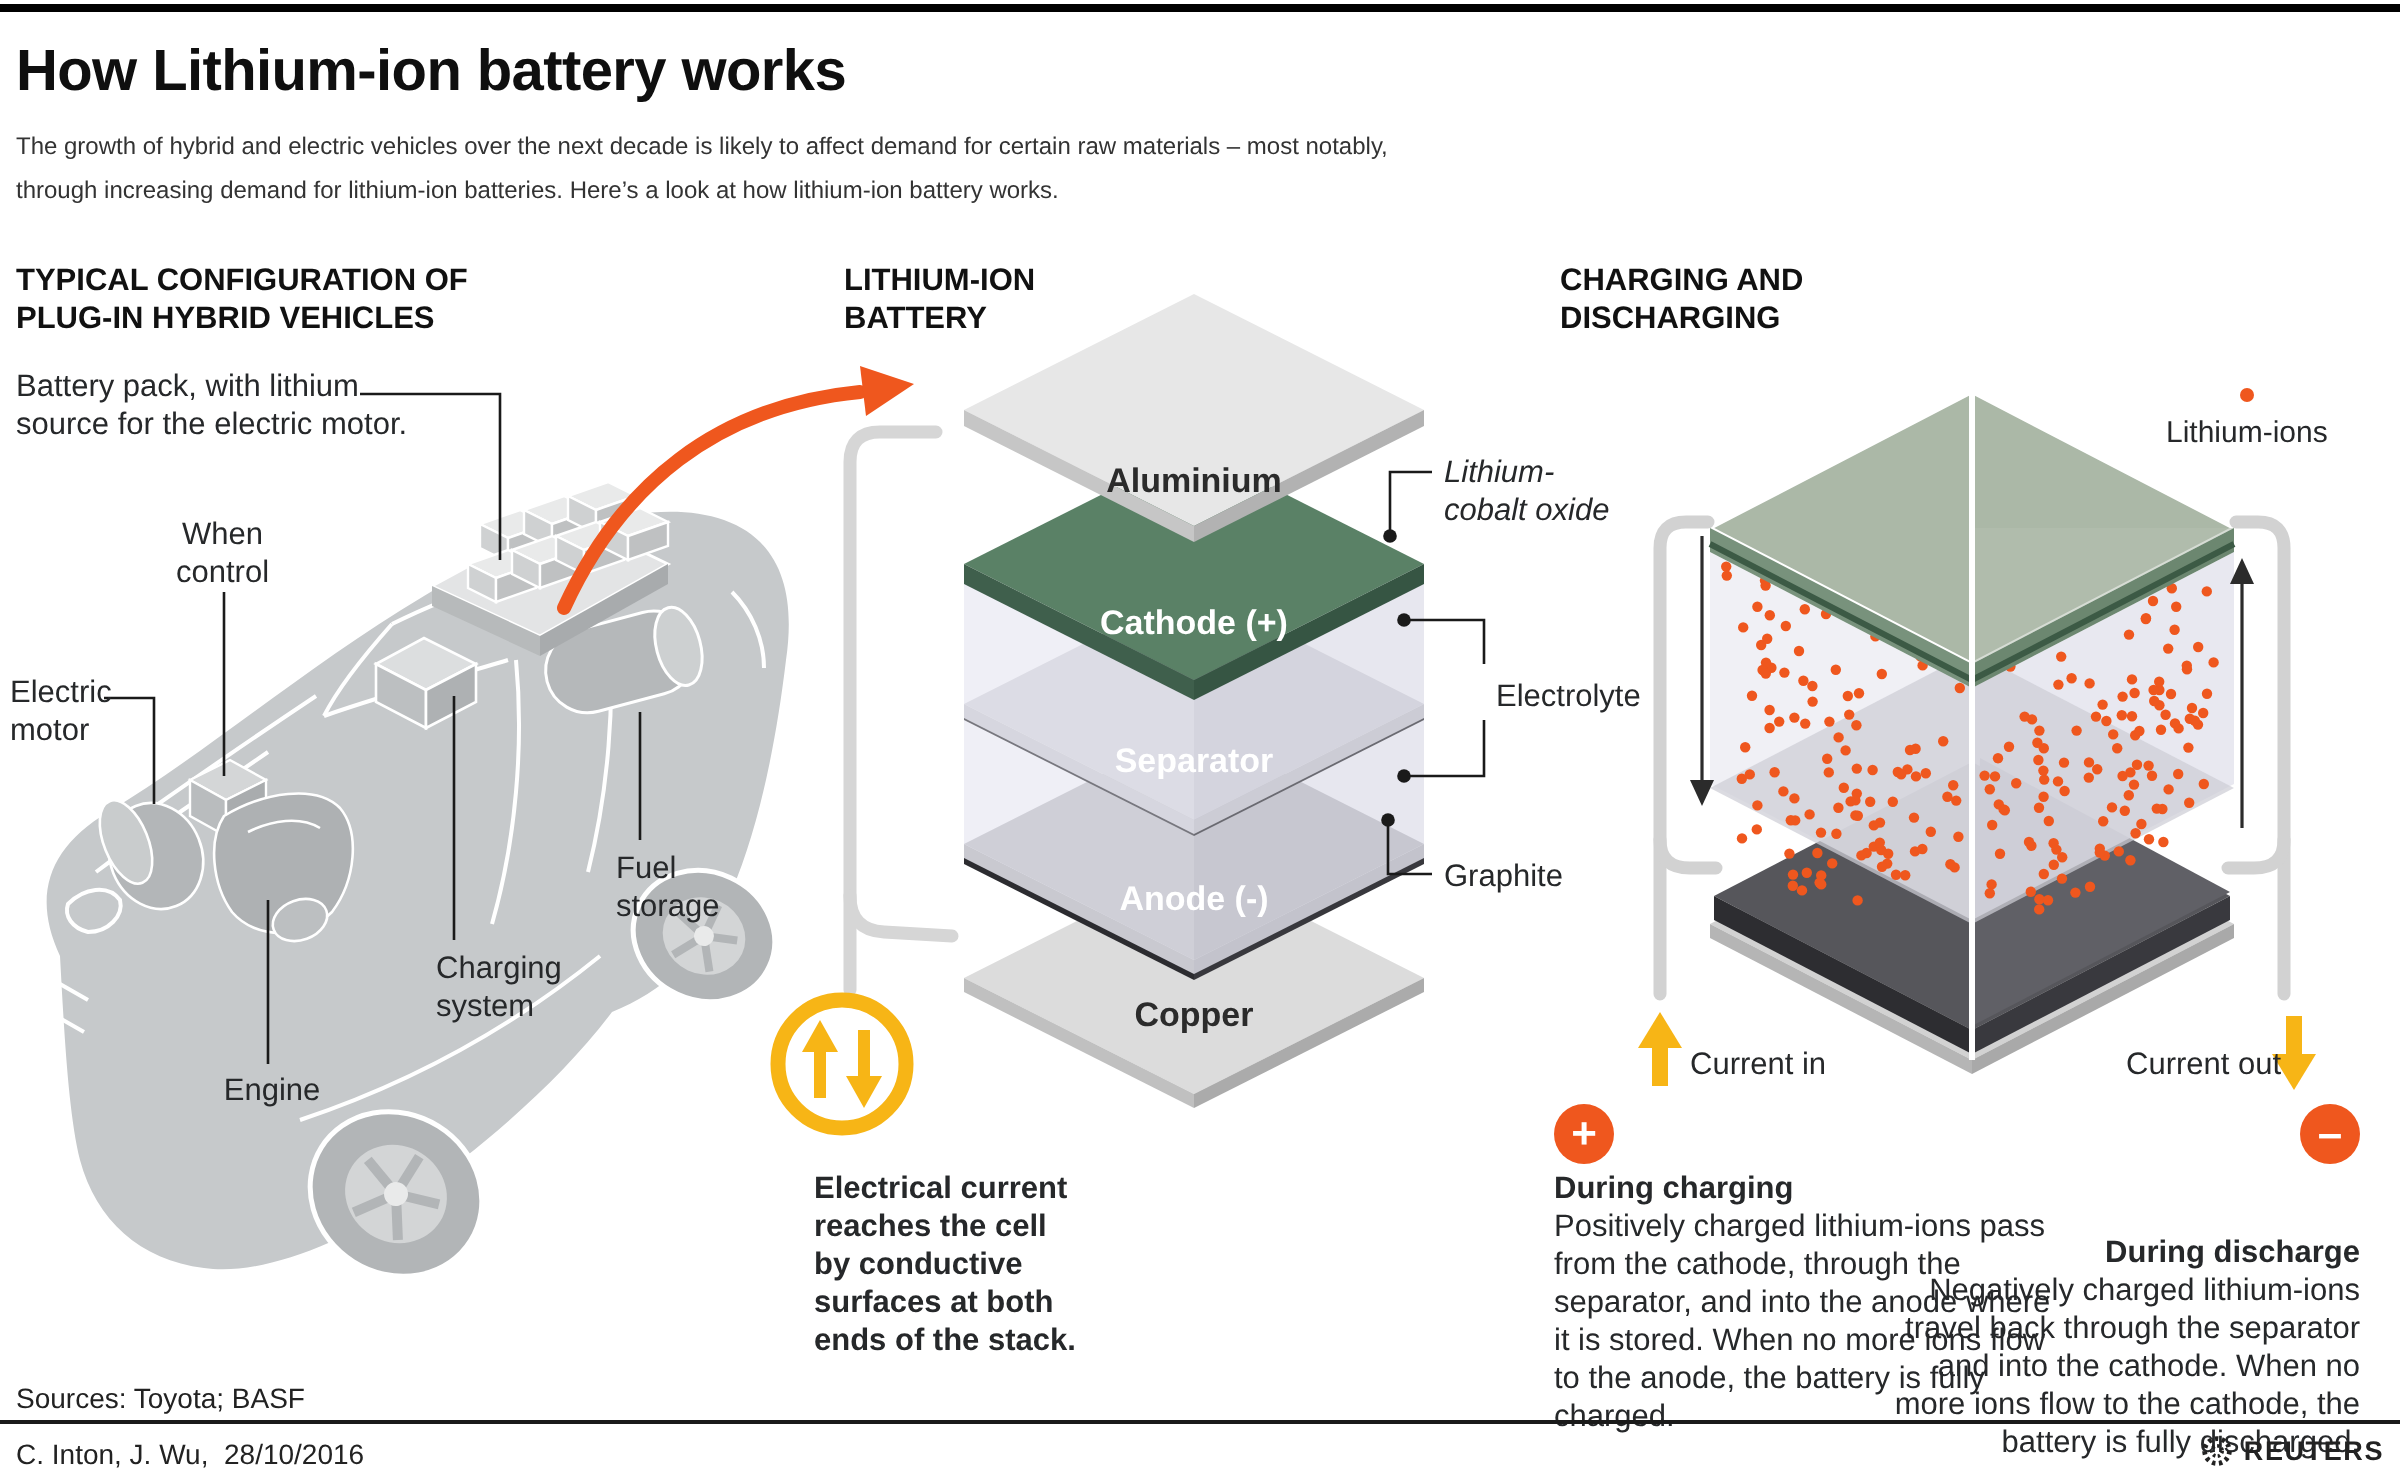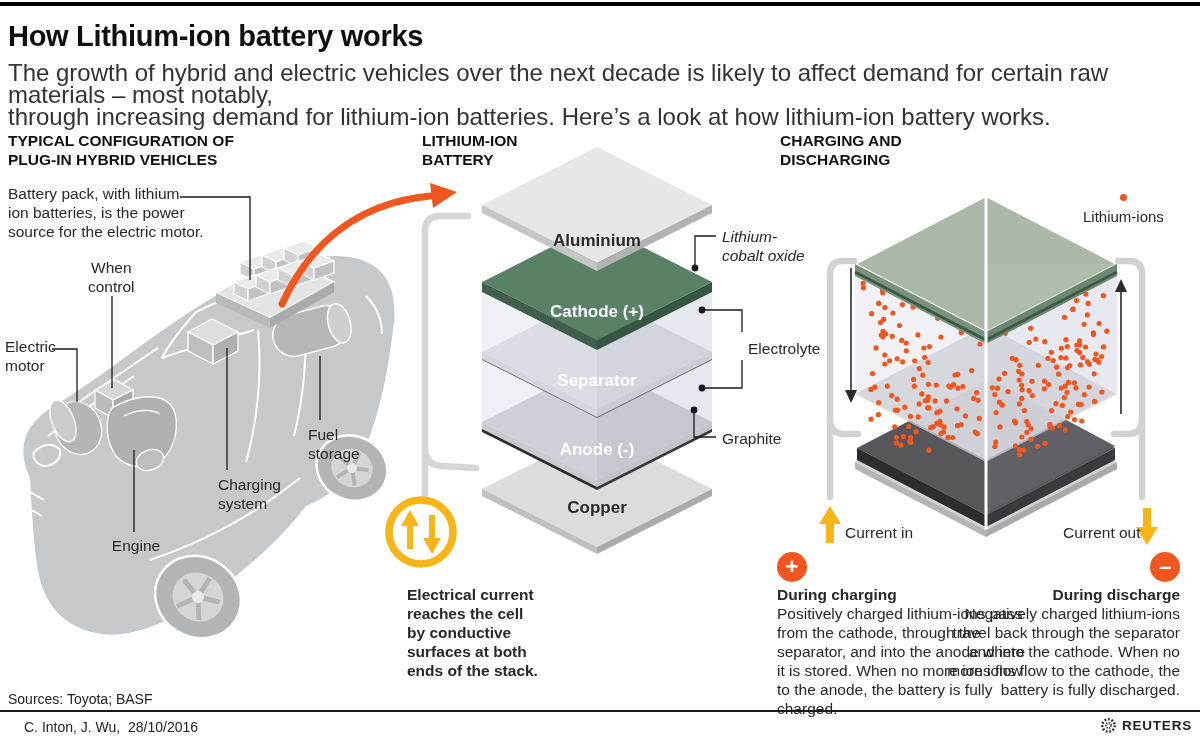--- a/index.html
+++ b/index.html
@@ -1,21 +1,21 @@
 <!DOCTYPE html>
 <html><head>
 <meta charset="utf-8">
 <style>
   html,body{margin:0;padding:0;background:#fff;}
   #canvas{position:relative;width:1200px;height:740px;background:#fff;overflow:hidden;
           font-family:"Liberation Sans",sans-serif;color:#222;}
   .abs{position:absolute;}
   .top-rule{left:0;top:2px;width:1200px;height:4px;background:#000;}
   .title{left:8px;top:20px;font-size:29px;font-weight:bold;color:#0f0f0f;letter-spacing:-0.3px;}
-  .intro{left:8px;top:62px;font-size:24px;line-height:22px;color:#333;}
+  .intro{left:8px;top:62px;font-size:12px;line-height:22px;color:#333;}
   .sec-head{font-size:15.5px;font-weight:bold;line-height:19px;color:#111;}
   .body-text{font-size:15.5px;line-height:19px;color:#26282a;}
   .note-text{font-size:15.5px;line-height:19px;color:#26282a;font-weight:bold;}
   svg{position:absolute;pointer-events:none;}
   svg text{font-family:"Liberation Sans",sans-serif;}
   .layer-label{font-size:17px;font-weight:bold;}
   .badge{width:30px;height:30px;border-radius:50%;background:#ef571e;color:#fff;
          display:flex;align-items:center;justify-content:center;font-size:22px;font-weight:bold;line-height:1;}
   .footer-text{font-size:14px;color:#222;}
   .footer-rule{left:0;top:710px;width:1200px;height:2px;background:#1a1a1a;}
@@ -34,21 +34,20 @@
     <div>The growth of hybrid and electric vehicles over the next decade is likely to affect demand for certain raw materials – most notably,</div>
     <div>through increasing demand for lithium-ion batteries. Here’s a look at how lithium-ion battery works.</div>
   </div>
 
   <div class="abs sec-head" style="left:8px;top:131px;">
     <div>TYPICAL CONFIGURATION OF</div>
     <div>PLUG-IN HYBRID VEHICLES</div>
   </div>
   <div class="abs body-text" style="left:8px;top:184px;">
     <div>Battery pack, with lithium</div>
-    <div>ion batteries, is the power</div>
     <div>source for the electric motor.</div>
   </div>
 
   <svg style="left:0;top:125px;" width="460" height="540" viewBox="0 125 460 540">
 
     <g>
       <path d="M 30,478 C 16,448 24,424 54,406 C 104,376 152,334 212,298 C 258,270 322,246 362,260
                C 390,270 398,296 393,330 C 387,380 377,422 363,452 C 351,478 331,496 306,506
                C 282,538 244,572 206,598 C 168,624 128,638 102,634 C 70,630 48,610 40,580
                C 34,556 32,514 30,478 Z" fill="#c6c9cb"></path>
@@ -589,27 +588,27 @@
   <div class="abs body-text" style="left:1063px;top:523px;">Current out</div>
 
   <div class="abs badge" style="left:777px;top:552px;">+</div>
   <div class="abs" style="left:777px;top:585px;width:252px;">
     <div class="body-text" style="font-weight:bold;">During charging</div>
     <div class="body-text">Positively charged lithium-ions pass from the cathode, through the separator, and into the anode where it is stored. When no more ions flow to the anode, the battery is fully charged.</div>
   </div>
 
   <div class="abs badge" style="left:1150px;top:552px;">–</div>
   <div class="abs" style="left:938px;top:585px;width:242px;text-align:right;">
-    <div class="body-text" style="font-weight:bold;">During discharge</div>
+    <div class="body-text" style="font-weight:bold;margin-top:32px;">During discharge</div>
     <div class="body-text">Negatively charged lithium-ions travel back through the separator and into the cathode. When no more ions flow to the cathode, the battery is fully discharged.</div>
   </div>
 
   <div class="abs footer-text" style="left:8px;top:691px;">Sources: Toyota; BASF</div>
   <div class="abs footer-rule"></div>
-  <div class="abs footer-text" style="left:24px;top:719px;">C. Inton, J. Wu,&nbsp; 28/10/2016</div>
+  <div class="abs footer-text" style="left:8px;top:719px;">C. Inton, J. Wu,&nbsp; 28/10/2016</div>
   <div class="abs brand" style="right:8px;top:717px;">
     <svg width="17" height="17" viewBox="0 0 17 17" style="position:static;">
       <circle cx="8.5" cy="8.5" r="6.2" fill="none" stroke="#222" stroke-width="2.4" stroke-dasharray="1.7 1.8"></circle>
       <circle cx="8.5" cy="8.5" r="2.6" fill="none" stroke="#222" stroke-width="1.8" stroke-dasharray="1.2 1.2"></circle>
     </svg>
     <span>REUTERS</span>
   </div>
 
 </div>
 

